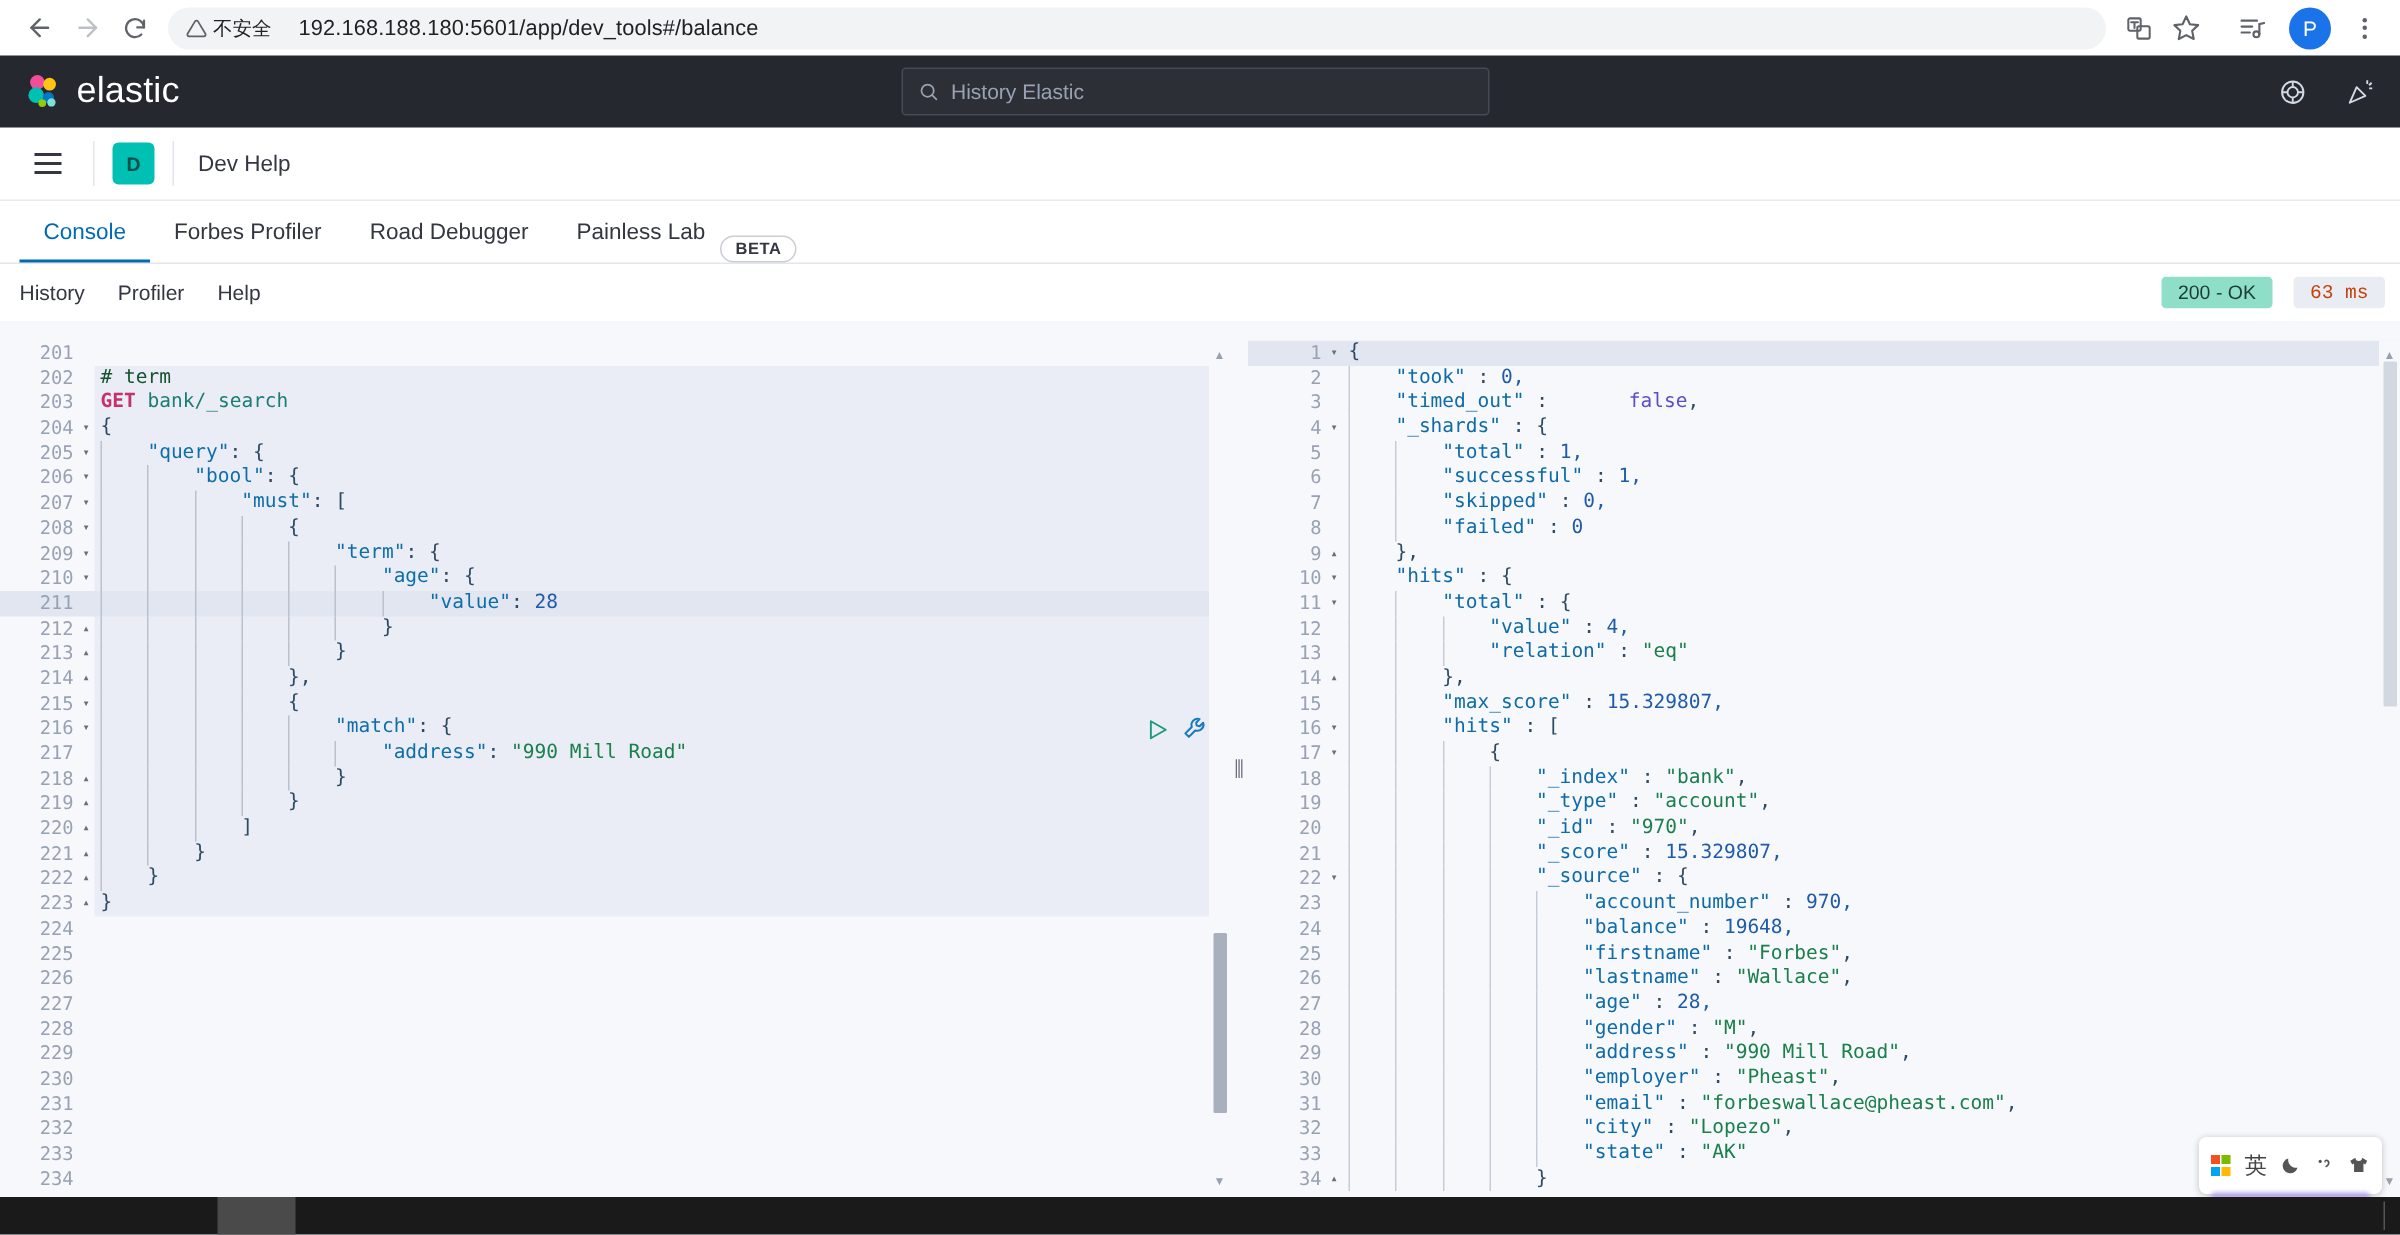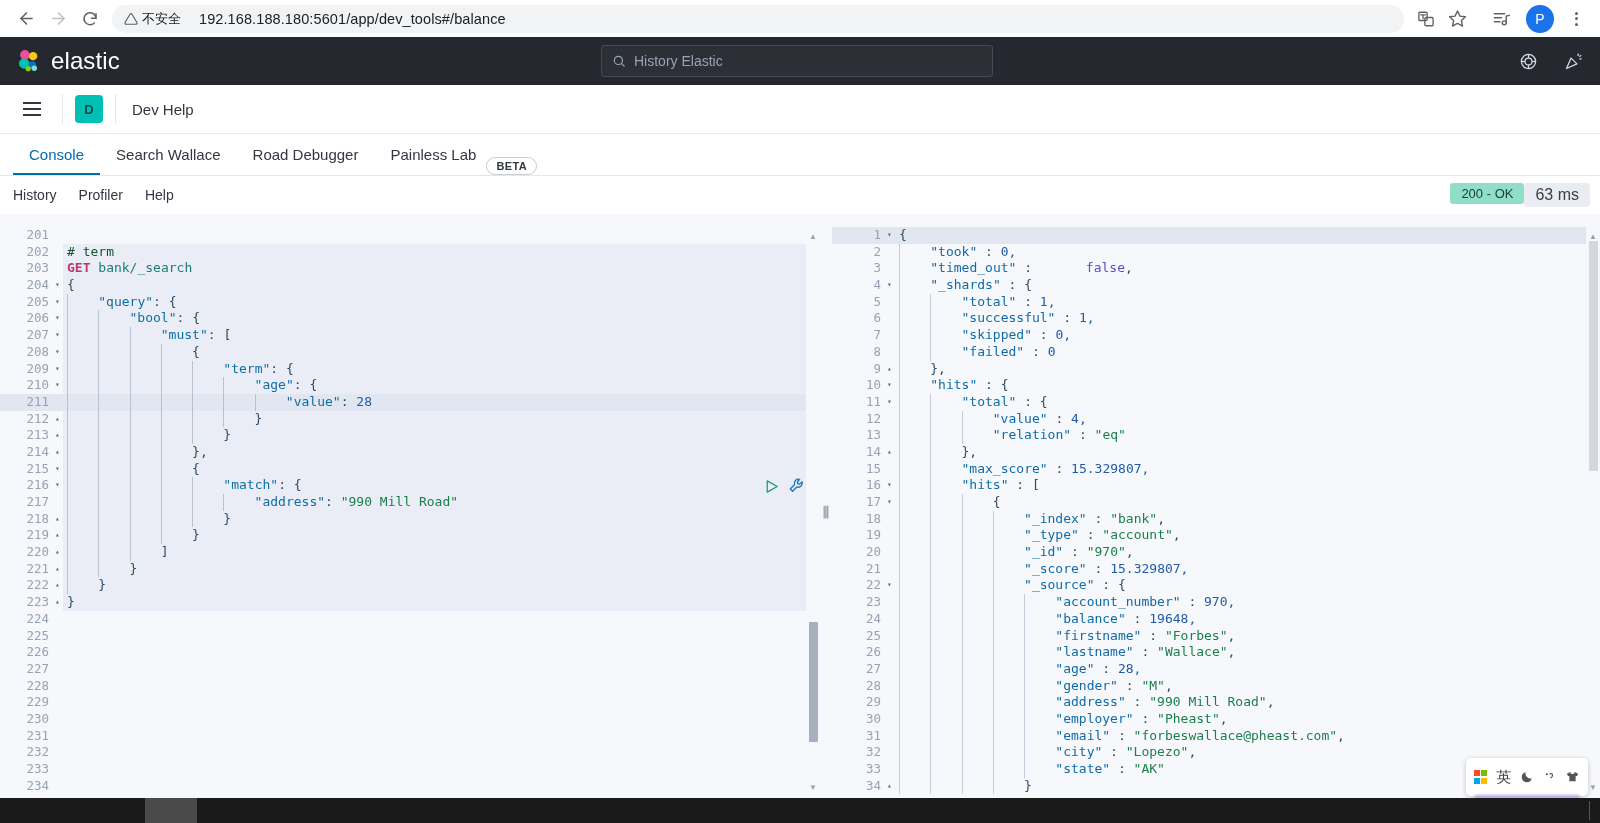--- a/index.html
+++ b/index.html
@@ -175,31 +175,32 @@
     background: #fff;
     display: flex; align-items: center;
     padding: 0 13px;
     gap: 22px;
     position: relative;
   }
   .sub-link { font-size: 14px; color: #343741; }
   .status-wrap {
     position: absolute; right: 10px; top: 50%;
     transform: translateY(-50%);
-    display: flex; align-items: flex-start; gap: 0;
+    display: flex; align-items: flex-end; gap: 14px;
   }
   .badge-ok {
     background: #8fdfc8; color: #1b3d36;
     border-radius: 3px; padding: 3px 11px;
     font-size: 13px;
   }
   .badge-ms {
-    background: #e9edf3; color: #404040;
+    background: #e9edf3; color: #c2410c;
     border-radius: 3px; padding: 3px 11px;
-    font-size: 16px;
+    font-size: 13px;
+    font-family: Liberation Mono, monospace;
   }
 
   
   .console {
     position: absolute;
     left: 0; top: 227px;
     width: 1600px; height: 571px;
     background: #f7f8fc;
     display: flex;
   }
@@ -461,21 +462,21 @@
   </div>
   <div class="vdiv"></div>
   <div class="app-title">Dev Help</div>
 </div>
 
 <div class="tabs-row">
   <div class="tab active">
       <span>Console</span>
     </div>
   <div class="tab">
-      <span>Search Wallace</span>
+      <span>Forbes Profiler</span>
     </div>
   <div class="tab">
       <span>Road Debugger</span>
     </div>
   <div class="tab">
       <span>Painless Lab</span>
     </div>
   <div class="beta-badge">BETA</div>
 </div>
 

